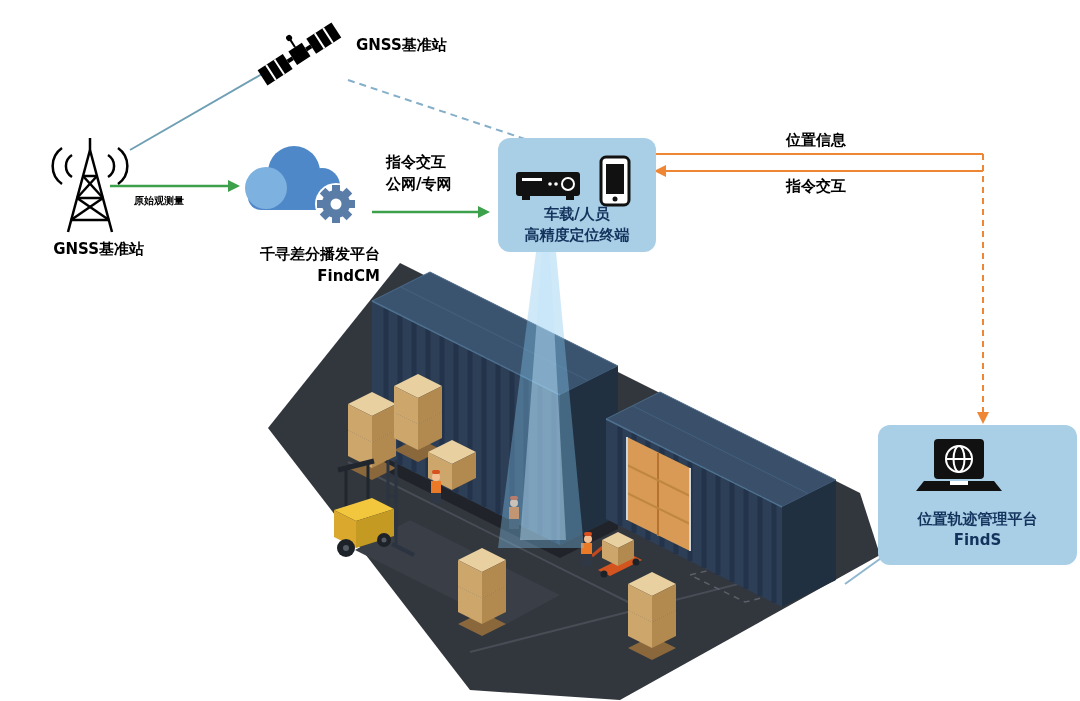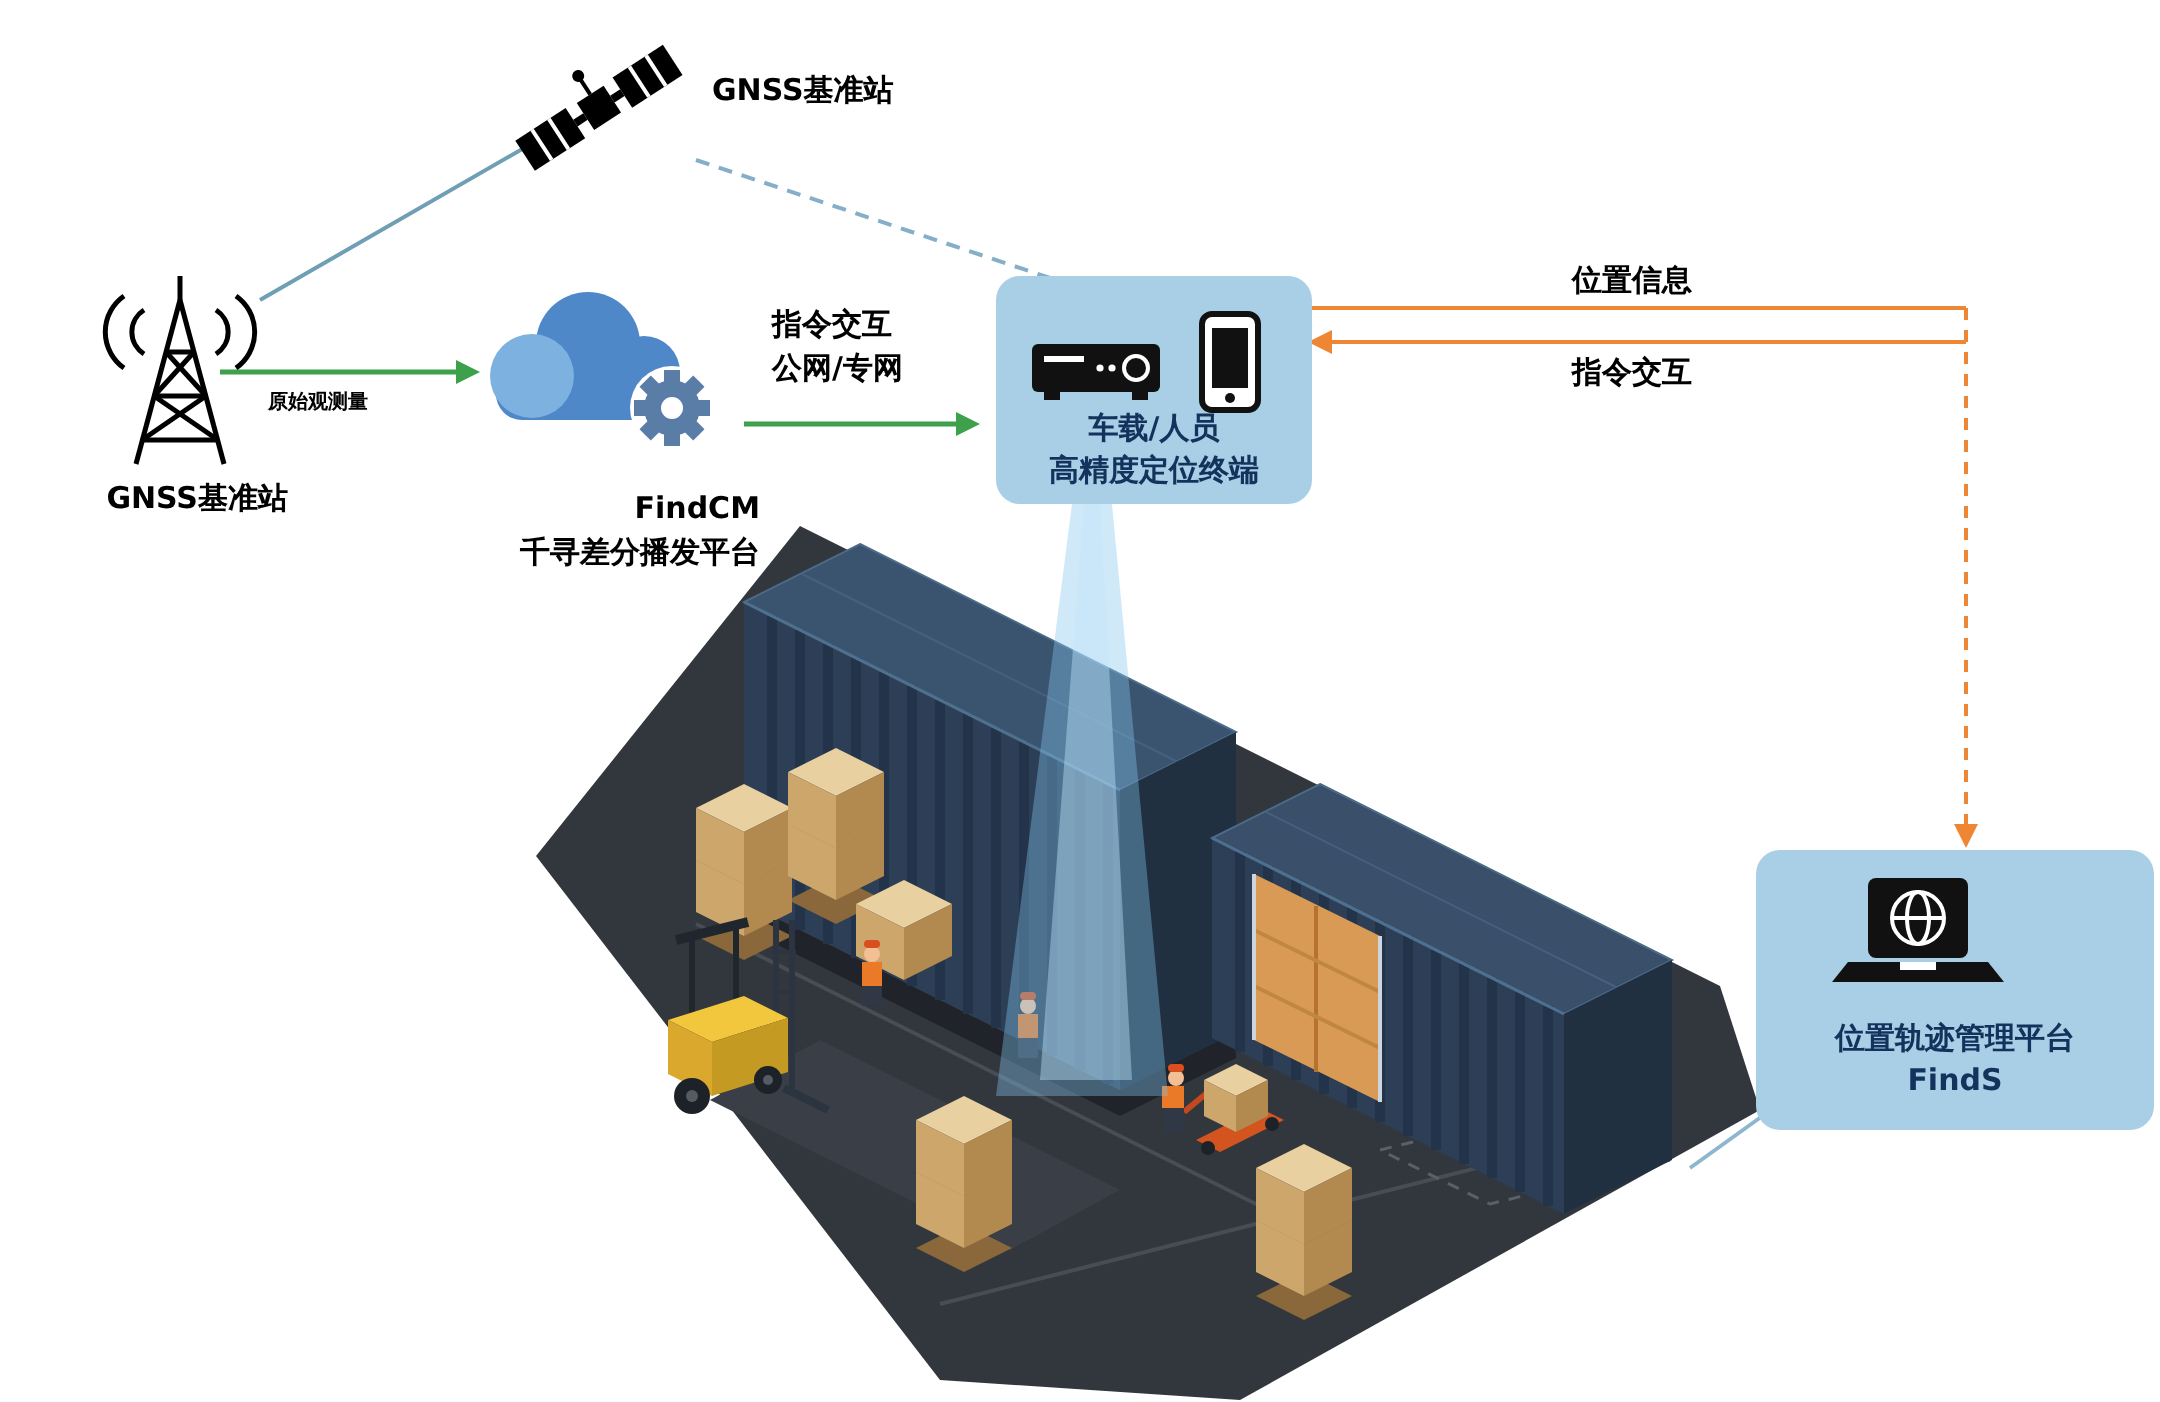--- a/index.html
+++ b/index.html
@@ -332,22 +332,22 @@
     </div>
   </div>
 
   <div class="label" style="left:356px;top:36px;">GNSS基准站</div>
 
   <div class="label center" style="left:16px;top:240px;width:128px;">GNSS基准站</div>
 
   <div class="label" style="left:134px;top:194px;font-size:10px;">原始观测量</div>
 
   <div class="label center twoline" style="left:224px;top:243px;width:156px;">
+    <div>千寻差分播发平台</div>
     <div>FindCM</div>
-    <div>千寻差分播发平台</div>
   </div>
 
   <div class="label twoline" style="left:386px;top:151px;">
     <div>指令交互</div>
     <div>公网/专网</div>
   </div>
 
   <div class="label" style="left:786px;top:131px;">位置信息</div>
 
   <div class="label" style="left:786px;top:177px;">指令交互</div>

